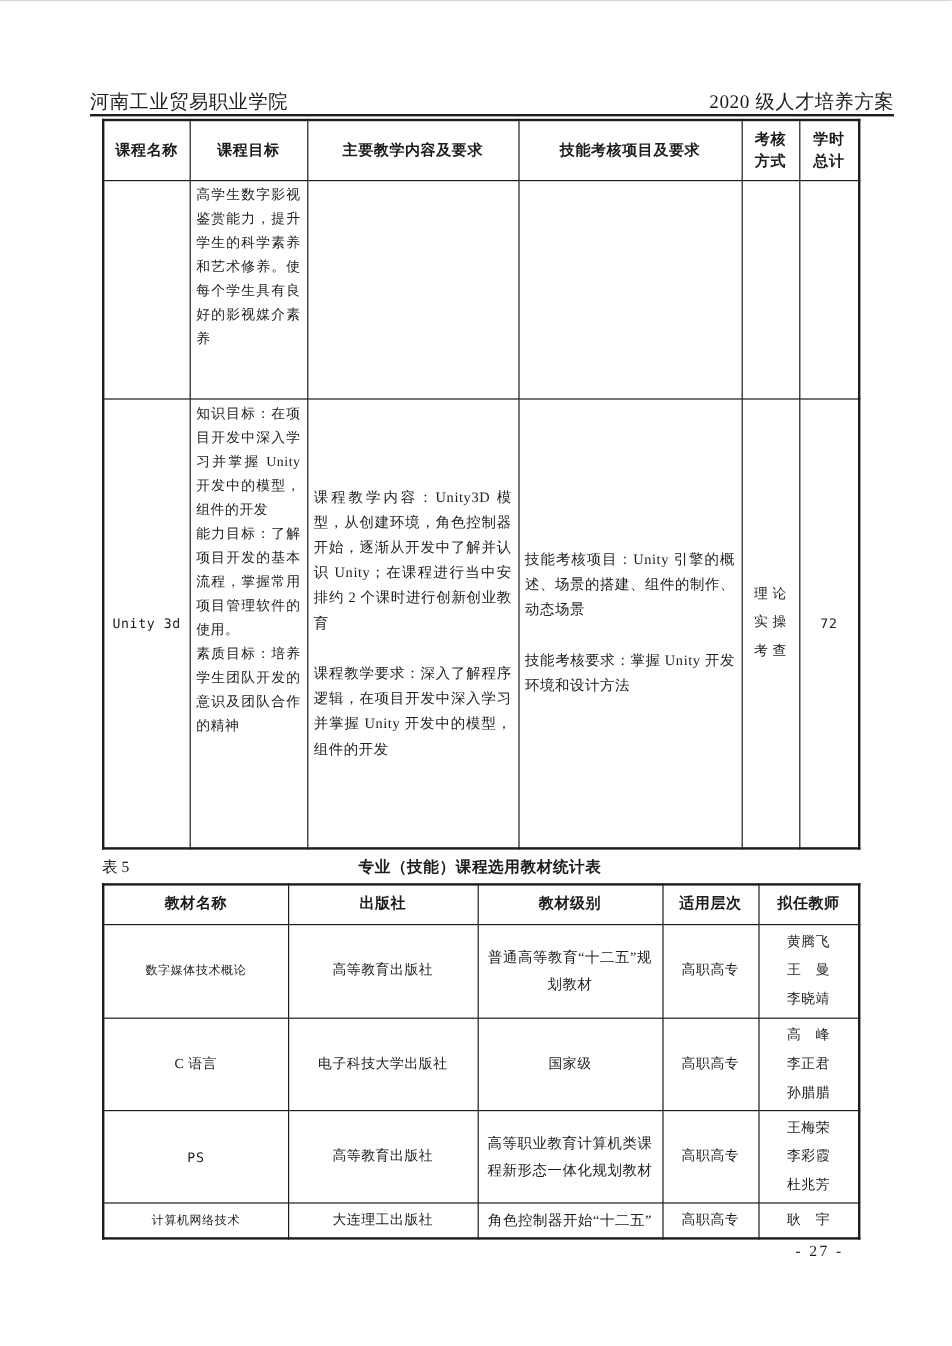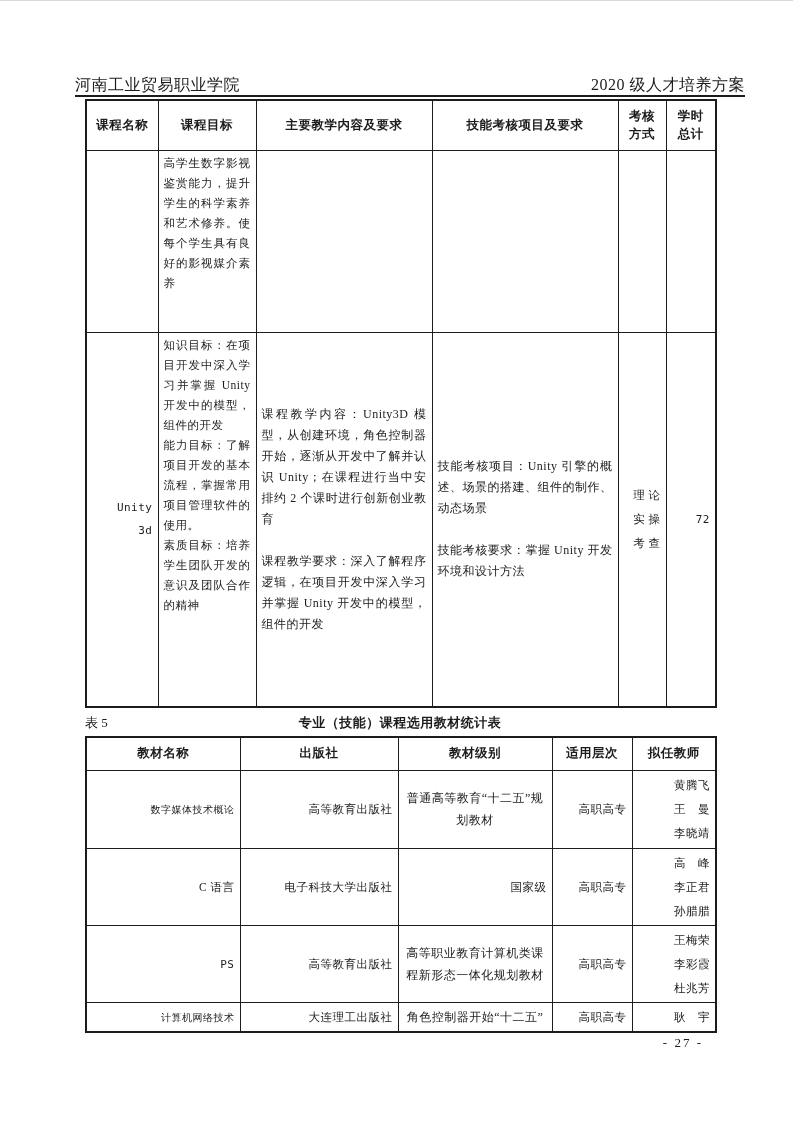--- a/index.html
+++ b/index.html
@@ -90,33 +90,33 @@
   .cell-mid {
     vertical-align: middle;
     text-align: justify;
     text-justify: inter-ideograph;
     white-space: pre-line;
     line-height: 21px;
     font-size: 12px;
   }
   .cell-center {
     vertical-align: middle;
-    text-align: right;
+    text-align: center;
     white-space: pre-line;
     line-height: 2.1;
   }
   .cell-left-mid {
     vertical-align: middle;
     text-align: center;
     white-space: pre-line;
     line-height: 22px;
     font-size: 12px;
   }
   .name-small { font-size: 10px; }
-  .mono { font-family: "DejaVu Sans Mono", "Liberation Mono", monospace; font-size: 11px; padding-left: 12px; }
+  .mono { font-family: "DejaVu Sans Mono", "Liberation Mono", monospace; font-size: 11px; }
   
   .caption {
     position: absolute;
     left: 85px;
     top: 713px;
     width: 630px;
     height: 20px;
     font-size: 13px;
   }
   .caption-label {

